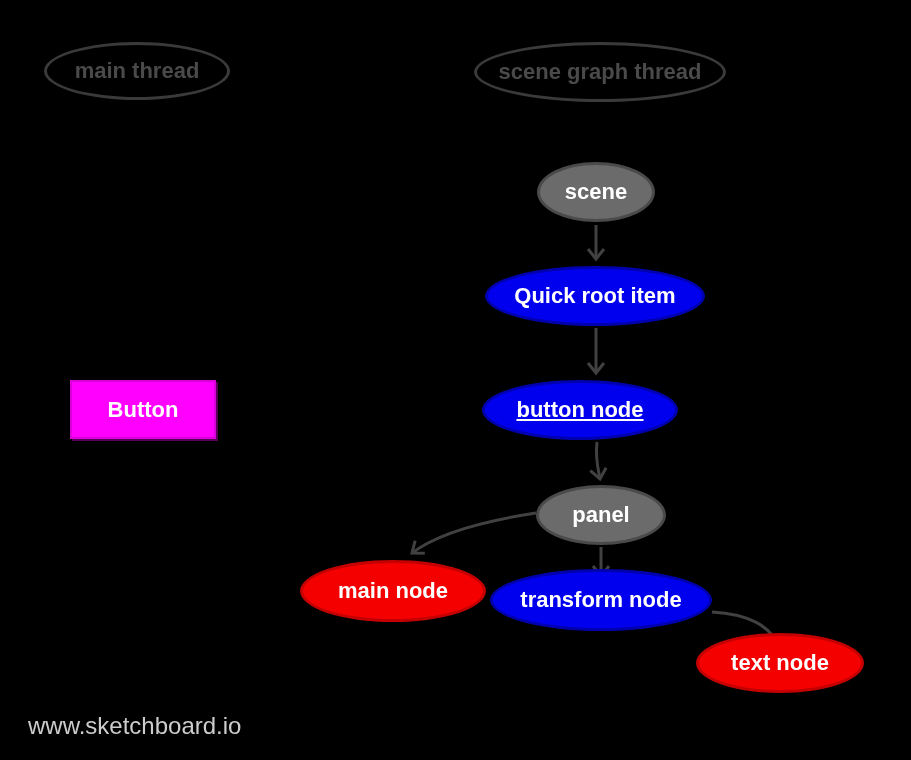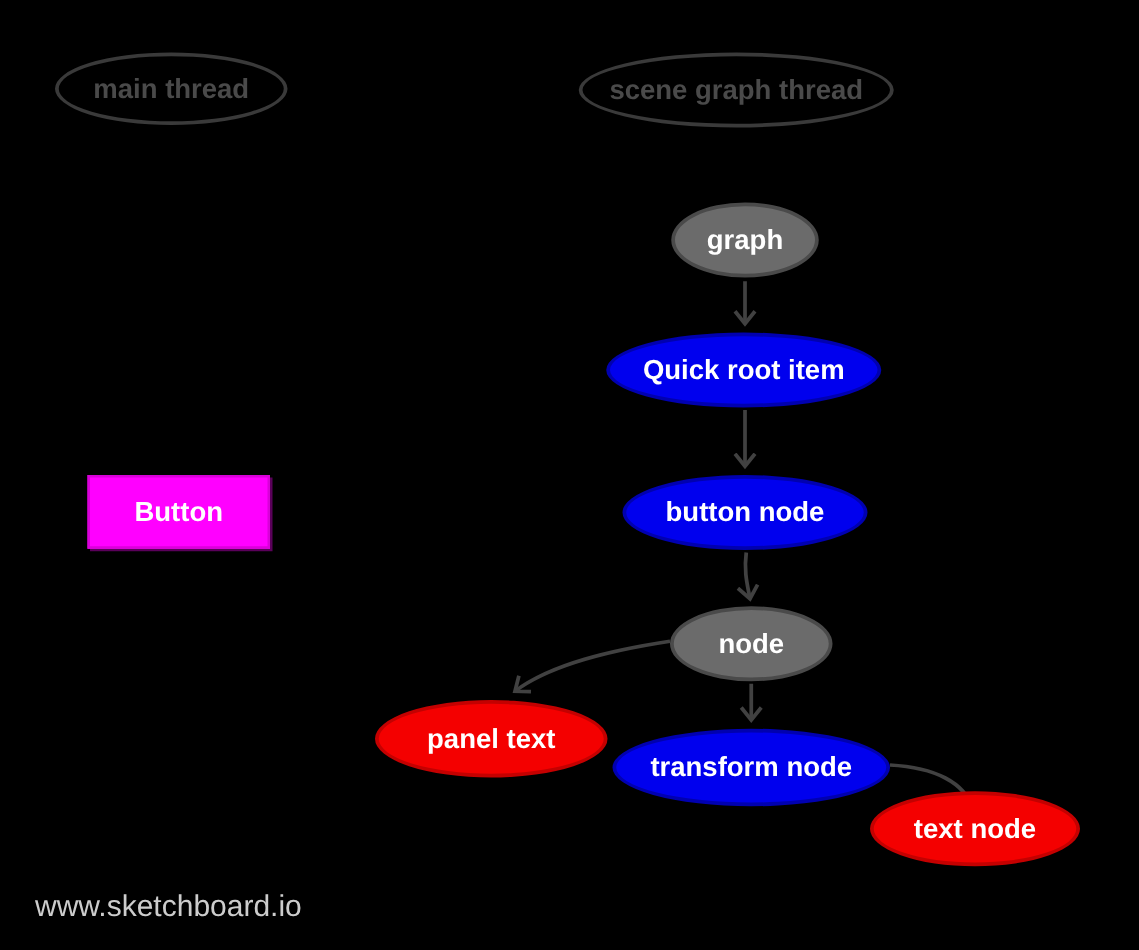--- a/index.html
+++ b/index.html
@@ -54,45 +54,45 @@
   <path d="M596,328 L596,373" fill="none" stroke="var(--edge)" stroke-width="3" marker-end="url(#chevron)"></path>
   <path d="M597,442 C595,458 598,468 600,479" fill="none" stroke="var(--edge)" stroke-width="3" marker-end="url(#chevron)"></path>
   <path d="M536,513 C490,520 441,531 412,553" fill="none" stroke="var(--edge)" stroke-width="3" marker-end="url(#chevron)"></path>
   <path d="M601,547 L601,576" fill="none" stroke="var(--edge)" stroke-width="3" marker-end="url(#chevron)"></path>
   <path d="M712,612 C748,614 772,626 778,647" fill="none" stroke="var(--edge)" stroke-width="3" marker-end="url(#chevron)"></path>
 </svg>
 
 <div class="node lane" style="left:44px;top:42px;width:186px;height:58px;">
   <span>main thread</span>
 </div>
-<div class="node lane" style="left:463px;top:42px;width:252px;height:60px;">
+<div class="node lane" style="left:474px;top:42px;width:252px;height:60px;">
   <span>scene graph thread</span>
 </div>
 
 <div class="node gray" style="left:537px;top:162px;width:118px;height:60px;">
-  <span>graph</span>
+  <span>scene</span>
 </div>
 
 <div class="node blue" style="left:485px;top:266px;width:220px;height:60px;">
   <span>Quick root item</span>
 </div>
 
-<div class="node blue" style="left:498px;top:380px;width:196px;height:60px;">
+<div class="node blue" style="left:482px;top:380px;width:196px;height:60px;text-decoration:underline;">
   <span>button node</span>
 </div>
 
 <div class="node gray" style="left:536px;top:485px;width:130px;height:60px;">
-  <span>node</span>
+  <span>panel</span>
 </div>
 
 <div class="node red" style="left:300px;top:560px;width:186px;height:62px;">
-  <span>panel text</span>
+  <span>main node</span>
 </div>
 
-<div class="node blue" style="left:490px;top:583px;width:222px;height:62px;">
+<div class="node blue" style="left:490px;top:569px;width:222px;height:62px;">
   <span>transform node</span>
 </div>
 
 <div class="node red" style="left:696px;top:633px;width:168px;height:60px;">
   <span>text node</span>
 </div>
 
 <div class="node rect" style="left:70px;top:380px;width:146px;height:59px;">
   <span>Button</span>
 </div>

